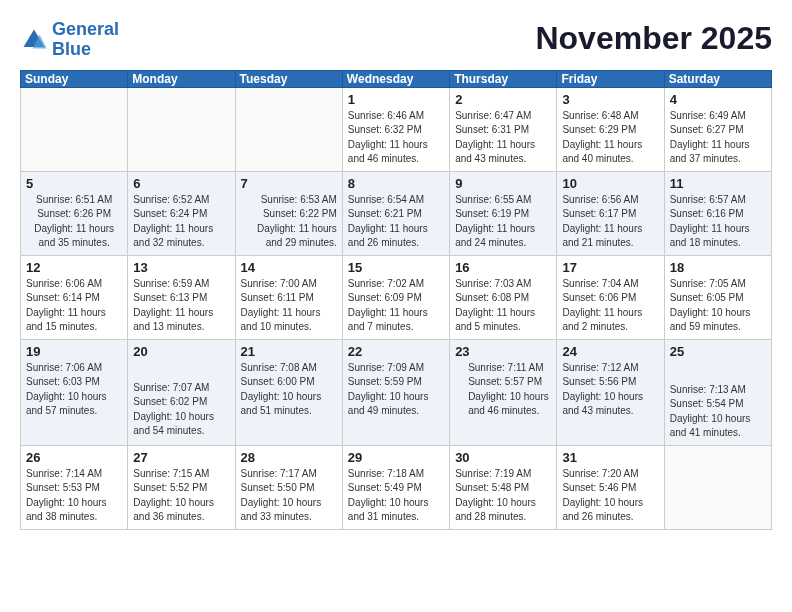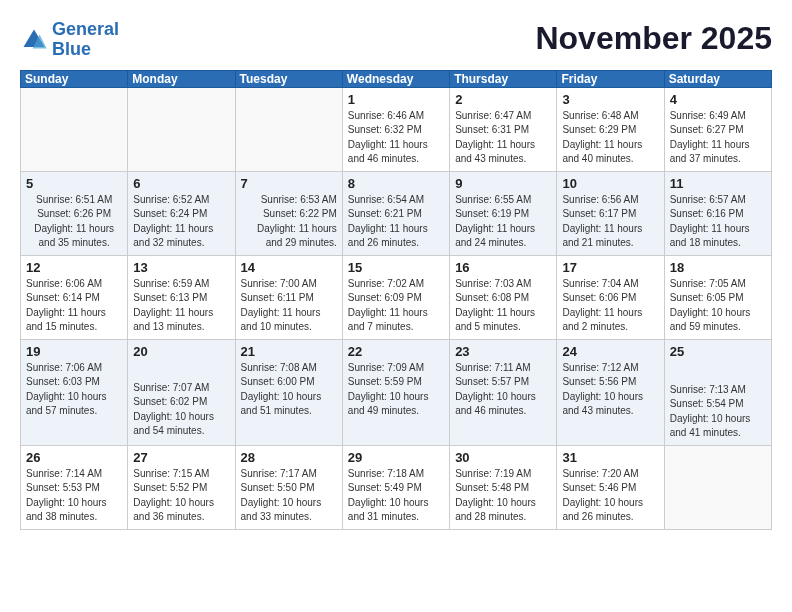--- a/index.html
+++ b/index.html
@@ -283,21 +283,21 @@
         </td>
         <td>
           <div class="day-number">22</div>
           <div class="day-info" style="white-space: pre-line;">Sunrise: 7:09 AM
 Sunset: 5:59 PM
 Daylight: 10 hours
 and 49 minutes.</div>
         </td>
         <td>
           <div class="day-number">23</div>
-          <div class="day-info" style="white-space: pre-line;">Sunrise: 7:11 AM
+          <div class="day-info" style="white-space: pre-line; margin-left: 13px;">Sunrise: 7:11 AM
 Sunset: 5:57 PM
 Daylight: 10 hours
 and 46 minutes.</div>
         </td>
         <td>
           <div class="day-number">24</div>
           <div class="day-info" style="white-space: pre-line;">Sunrise: 7:12 AM
 Sunset: 5:56 PM
 Daylight: 10 hours
 and 43 minutes.</div>

